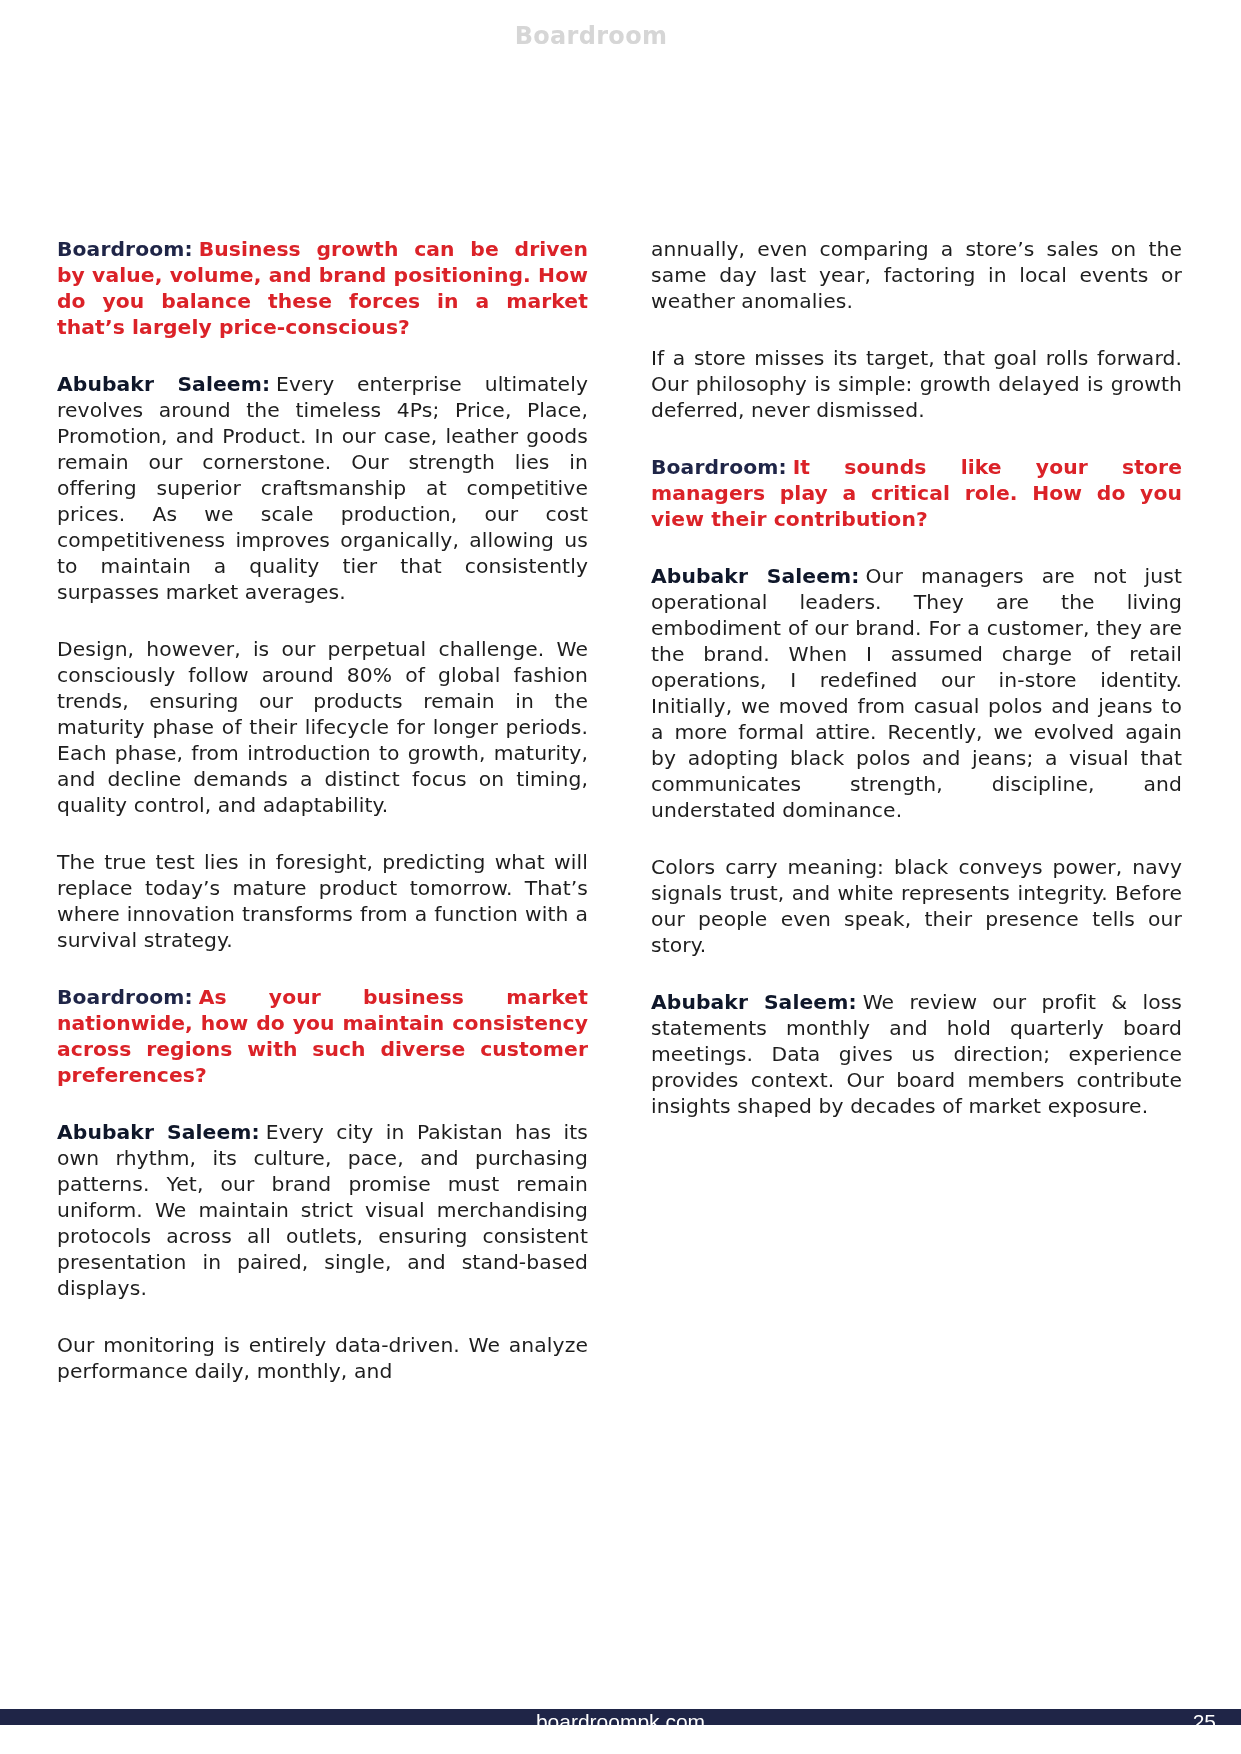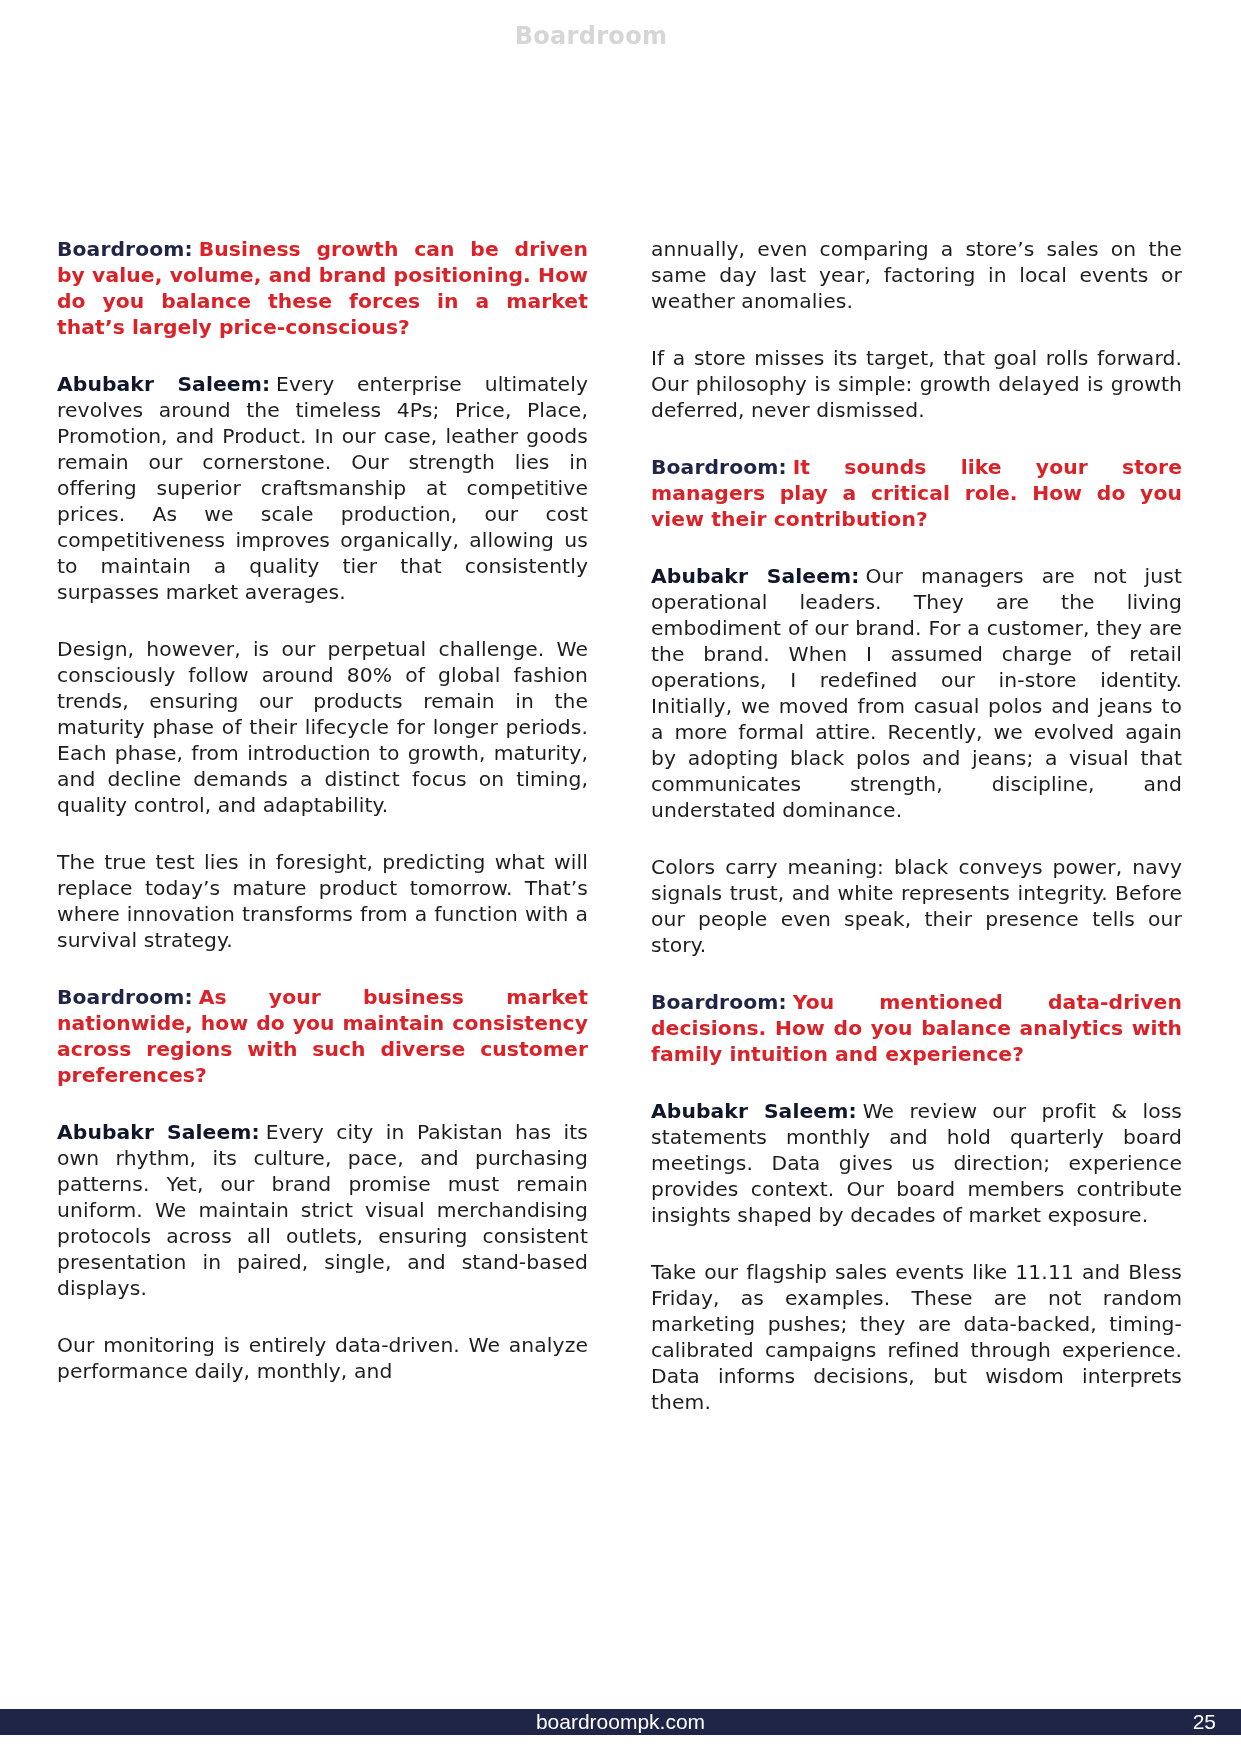--- a/index.html
+++ b/index.html
@@ -22,21 +22,21 @@
 
     .block { margin-bottom: 31px; }
     .block:last-child { margin-bottom: 0; }
 
     .q { font-weight: bold; color: #db2228; }
     .q .speaker { color: #1f2547; }
     .a .speaker { color: #0f172a; font-weight: bold; }
     .q .speaker, .a .speaker { margin-right: 6px; }
 
     .footer {
-      position: absolute; left: 0; top: 1709px; width: 1241px; height: 26px;
+      position: absolute; left: 0; top: 1709px; width: 1241px; height: 16px;
       background: #1f2547; color: #ffffff;
       font-family: "Liberation Sans", sans-serif; font-size: 21px; line-height: 26px;
     }
     .footer-site { position: absolute; left: 0; width: 1241px; text-align: center; }
     .footer-page { position: absolute; right: 25px; }
   </style>
 </head>
 <body>
 
 <div class="running-head">Boardroom</div>
@@ -50,21 +50,19 @@
   <p class="block a"><span class="speaker">Abubakr Saleem:</span><span>Every city in Pakistan has its own rhythm, its culture, pace, and purchasing patterns. Yet, our brand promise must remain uniform. We maintain strict visual merchandising protocols across all outlets, ensuring consistent presentation in paired, single, and stand-based displays.</span></p>
   <p class="block">Our monitoring is entirely data-driven. We analyze performance daily, monthly, and</p>
 </div>
 
 <div class="column col-right">
   <p class="block">annually, even comparing a store’s sales on the same day last year, factoring in local events or weather anomalies.</p>
   <p class="block">If a store misses its target, that goal rolls forward. Our philosophy is simple: growth delayed is growth deferred, never dismissed.</p>
   <p class="block q"><span class="speaker">Boardroom:</span><span>It sounds like your store managers play a critical role. How do you view their contribution?</span></p>
   <p class="block a"><span class="speaker">Abubakr Saleem:</span><span>Our managers are not just operational leaders. They are the living embodiment of our brand. For a customer, they are the brand. When I assumed charge of retail operations, I redefined our in-store identity. Initially, we moved from casual polos and jeans to a more formal attire. Recently, we evolved again by adopting black polos and jeans; a visual that communicates strength, discipline, and understated dominance.</span></p>
   <p class="block">Colors carry meaning: black conveys power, navy signals trust, and white represents integrity. Before our people even speak, their presence tells our story.</p>
-  <p class="block q"><span class="speaker">Boardroom:</span><span>You mentioned data-driven decisions. How do you balance analytics with family intuition and experience?</span></p>
   <p class="block a"><span class="speaker">Abubakr Saleem:</span><span>We review our profit &amp; loss statements monthly and hold quarterly board meetings. Data gives us direction; experience provides context. Our board members contribute insights shaped by decades of market exposure.</span></p>
-  <p class="block">Take our flagship sales events like 11.11 and Bless Friday, as examples. These are not random marketing pushes; they are data-backed, timing-calibrated campaigns refined through experience. Data informs decisions, but wisdom interprets them.</p>
 </div>
 
 <div class="footer">
   <span class="footer-site">boardroompk.com</span>
   <span class="footer-page">25</span>
 </div>
 
 </body></html>

